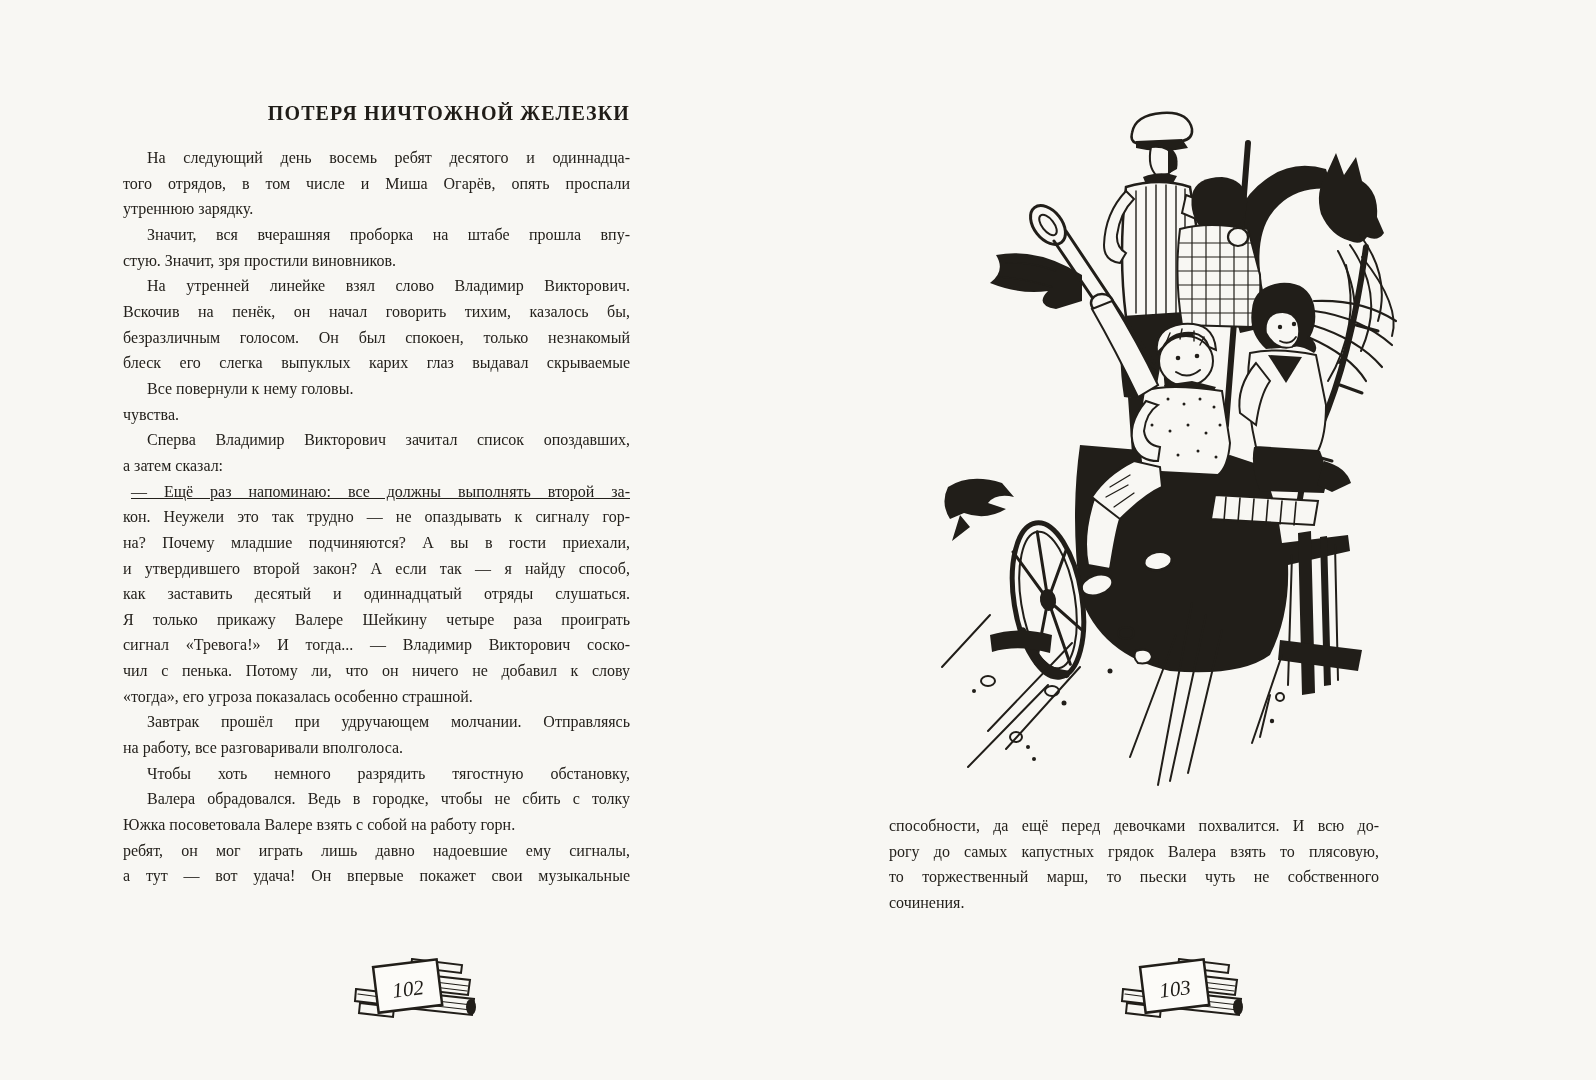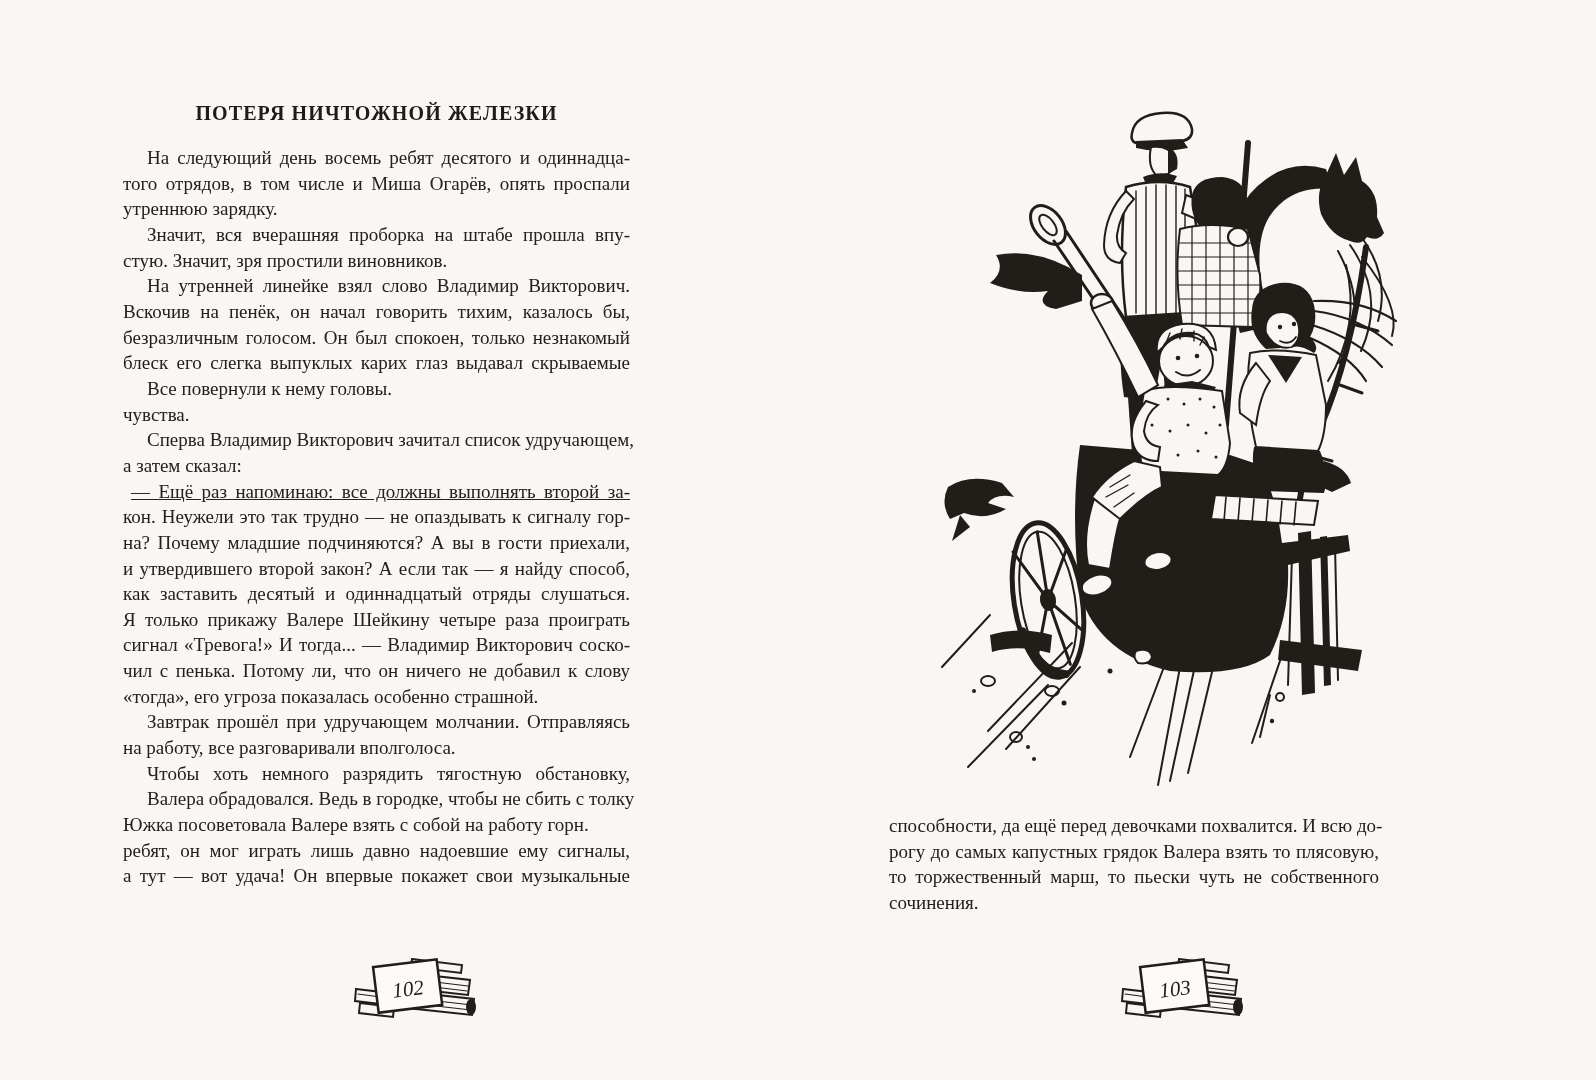--- a/index.html
+++ b/index.html
@@ -6,24 +6,24 @@
   body{
     width:1596px;height:1080px;position:relative;overflow:hidden;
     background:#f8f7f3;
     font-family:"Liberation Serif","DejaVu Serif",serif;
     color:#24211c;
   }
   .col{position:absolute;}
   .chapter-title{
     margin:0 0 19px 0;
     font-size:20px;font-weight:700;letter-spacing:1.1px;
-    line-height:26px;text-align:center;color:#1f1c17;
+    line-height:26px;text-align:right;color:#1f1c17;
   }
   .ln{
-    font-size:19px;line-height:25.66px;height:25.66px;
+    font-size:16px;line-height:25.66px;height:25.66px;
     white-space:nowrap;
     text-align:justify;text-align-last:justify;
   }
   .ln.end{text-align-last:left;}
   .ln.ind{text-indent:24px;}
   .ln.dash{text-indent:8px;text-decoration:underline;}
   .pageno-svg{position:absolute;}
   .pageno-svg text{
     font-family:"Liberation Serif","DejaVu Serif",serif;
     font-style:italic;font-size:21px;fill:#1f1c17;
@@ -43,21 +43,21 @@
     <div class="ln">того отрядов, в том числе и Миша Огарёв, опять проспали</div>
     <div class="ln end">утреннюю зарядку.</div>
     <div class="ln ind">Значит, вся вчерашняя проборка на штабе прошла впу-</div>
     <div class="ln end">стую. Значит, зря простили виновников.</div>
     <div class="ln ind">На утренней линейке взял слово Владимир Викторович.</div>
     <div class="ln">Вскочив на пенёк, он начал говорить тихим, казалось бы,</div>
     <div class="ln">безразличным голосом. Он был спокоен, только незнакомый</div>
     <div class="ln">блеск его слегка выпуклых карих глаз выдавал скрываемые</div>
     <div class="ln ind end">Все повернули к нему головы.</div>
     <div class="ln end">чувства.</div>
-    <div class="ln ind">Сперва Владимир Викторович зачитал список удручающем,</div>
+    <div class="ln ind">Сперва Владимир Викторович зачитал список опоздавших,</div>
     <div class="ln end">а затем сказал:</div>
     <div class="ln dash">— Ещё раз напоминаю: все должны выполнять второй за-</div>
     <div class="ln">кон. Неужели это так трудно — не опаздывать к сигналу гор-</div>
     <div class="ln">на? Почему младшие подчиняются? А вы в гости приехали,</div>
     <div class="ln">и утвердившего второй закон? А если так — я найду способ,</div>
     <div class="ln">как заставить десятый и одиннадцатый отряды слушаться.</div>
     <div class="ln">Я только прикажу Валере Шейкину четыре раза проиграть</div>
     <div class="ln">сигнал «Тревога!» И тогда... — Владимир Викторович соско-</div>
     <div class="ln">чил с пенька. Потому ли, что он ничего не добавил к слову</div>
     <div class="ln end">«тогда», его угроза показалась особенно страшной.</div>

